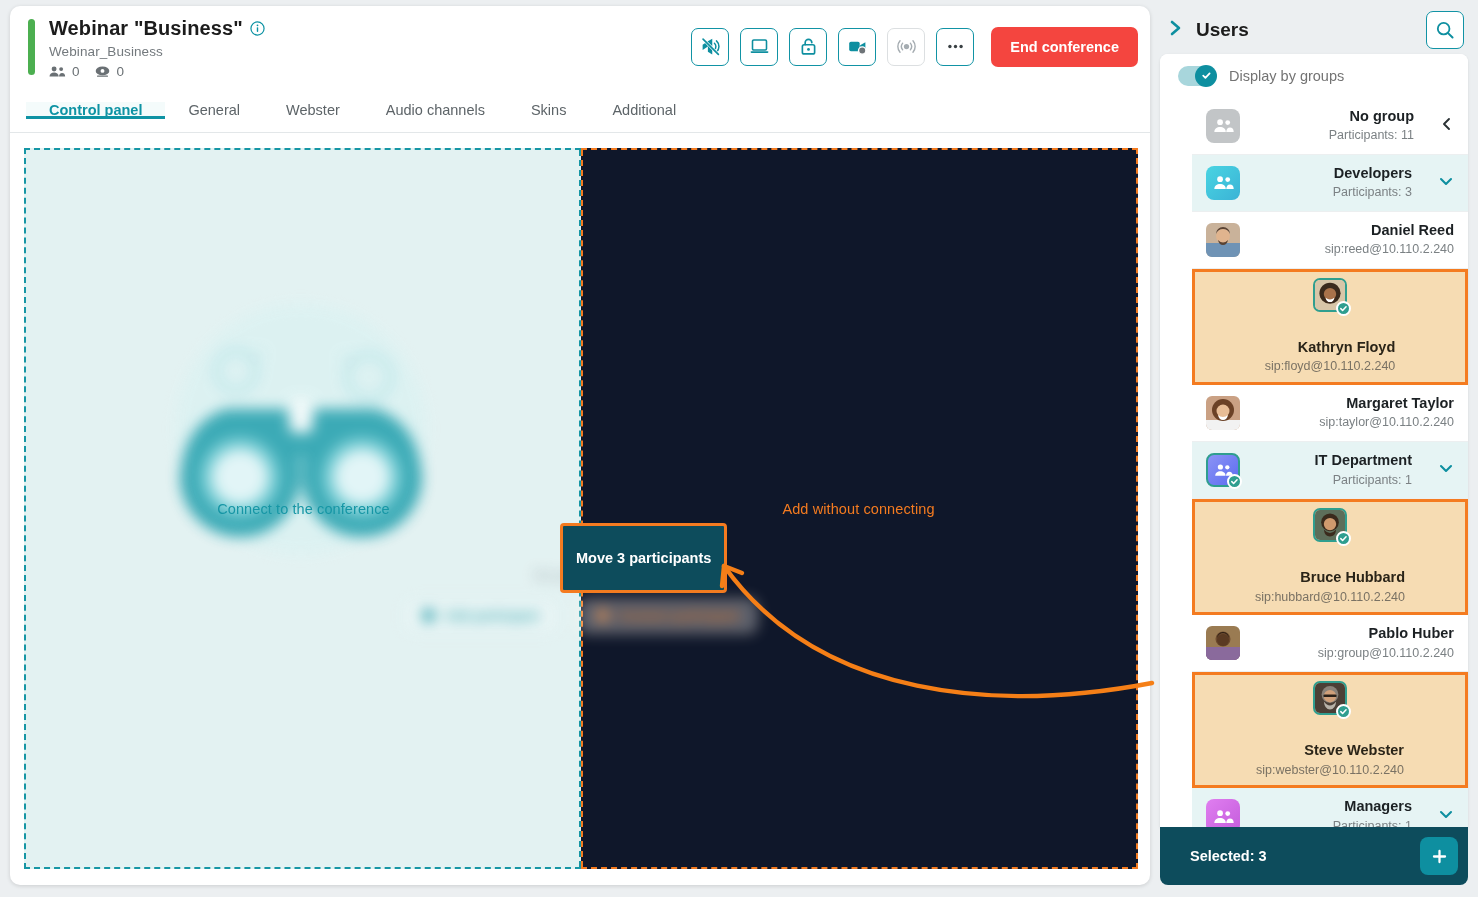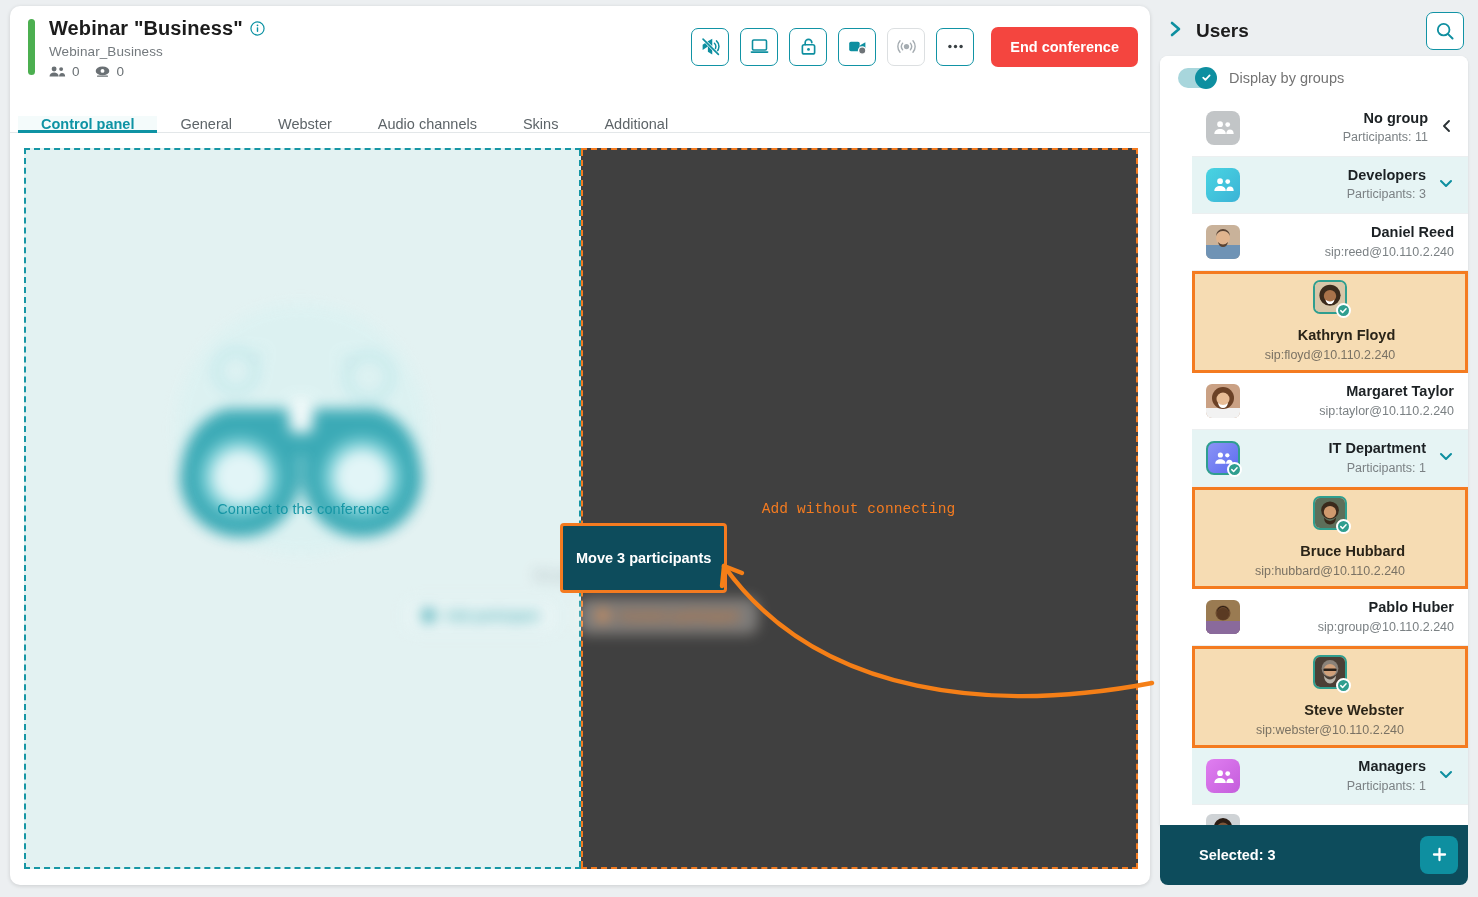--- a/index.html
+++ b/index.html
@@ -60,23 +60,23 @@
   .end-btn {
     height: 40px; padding: 0 19px; border-radius: 7px;
     background: #f4453f; color: #fff; border: none;
     font-size: 14.5px; font-weight: bold; cursor: pointer;
     font-family: "Liberation Sans", sans-serif;
     margin-left: 6px;
   }
 
   
   .tabbar {
-    height: 45px; display: flex; align-items: flex-end;
+    height: 45px; display: flex; align-items: center;
     border-bottom: 1px solid #e3e7e9; background: #fff;
-    padding-left: 8px;
+    padding-left: 16px;
   }
   .tab {
     display: flex; align-items: center; justify-content: center;
     padding: 0 23px; font-size: 14.5px; color: #5d6468;
     cursor: pointer; position: relative;
   }
   .tab.active {
     color: #0e93a4; font-weight: bold; background: #f4fbfb;
   }
   .tab.active::after {
@@ -93,24 +93,23 @@
   .zone {
     flex: 1 1 50%; position: relative;
     display: flex; align-items: center; justify-content: center;
   }
   .zone-left {
     background: #e3f2f2;
     border: 2.5px dashed #1696a5;
     border-right: none;
   }
   .zone-right {
-    background: #404040;
+    background: #0f172a;
     border: 2.5px dashed #f47b20;
     border-left: none;
-    font-family: Liberation Mono, monospace;
   }
   .zone-divider-left {
     position: absolute; right: 0; top: 0; bottom: 0; width: 0;
     border-right: 2.5px dashed #1696a5;
   }
   .zone-divider-right {
     position: absolute; left: 0; top: 0; bottom: 0; width: 0;
     border-left: 2.5px dashed #f47b20;
   }
   .zone-label {
@@ -195,21 +194,21 @@
     background: #a8d6dc; position: relative; cursor: pointer; flex: 0 0 auto;
   }
   .switch .knob {
     position: absolute; right: -1px; top: -1px;
     width: 22px; height: 22px; border-radius: 50%;
     background: #0e8fa0; display: flex; align-items: center; justify-content: center;
   }
   .toggle-label { font-size: 14.5px; color: #737373; }
 
   .row {
-    display: flex; align-items: center; gap: 12px;
+    display: flex; align-items: center; gap: 26px;
     padding: 9px 14px; position: relative; cursor: pointer;
     border-bottom: 1px solid #eceff0;
     margin-left: 32px;
   }
   .row.group { background: #e6f4f4; }
   .row.group.nogroup { background: #ffffff; }
   .row.user { background: #ffffff; }
   .row.user.selected {
     background: #f6dcb3;
     border: 3px solid #f47b20;
@@ -237,21 +236,21 @@
   .grp-icon.checked { border: 2.5px solid #2f9e8f; }
   .row-text { min-width: 0; flex: 1 1 auto; }
   .row-title { font-size: 14.5px; font-weight: bold; color: #1c2124; line-height: 1.35; }
   .row-sub { font-size: 12.5px; color: #7b8184; line-height: 1.4; margin-top: 1px; }
   .row.user.selected .row-title { color: #2a2418; }
   .row.user.selected .row-sub { color: #7a7264; }
   .row-chev { margin-left: auto; flex: 0 0 auto; display: block; }
 
   .selected-bar {
     height: 63px; background: #0d4c5c; border-radius: 0 0 8px 8px;
-    display: flex; align-items: center; padding: 0 10px 0 39px;
+    display: flex; align-items: center; padding: 0 10px 0 30px;
   }
   .selected-label { color: #fff; font-size: 14.5px; font-weight: bold; }
   .plus-btn {
     margin-left: auto; width: 38px; height: 38px; border-radius: 8px;
     background: #0e8fa0; border: none; cursor: pointer;
     display: flex; align-items: center; justify-content: center;
   }
 </style>
 </head>
 <body>

